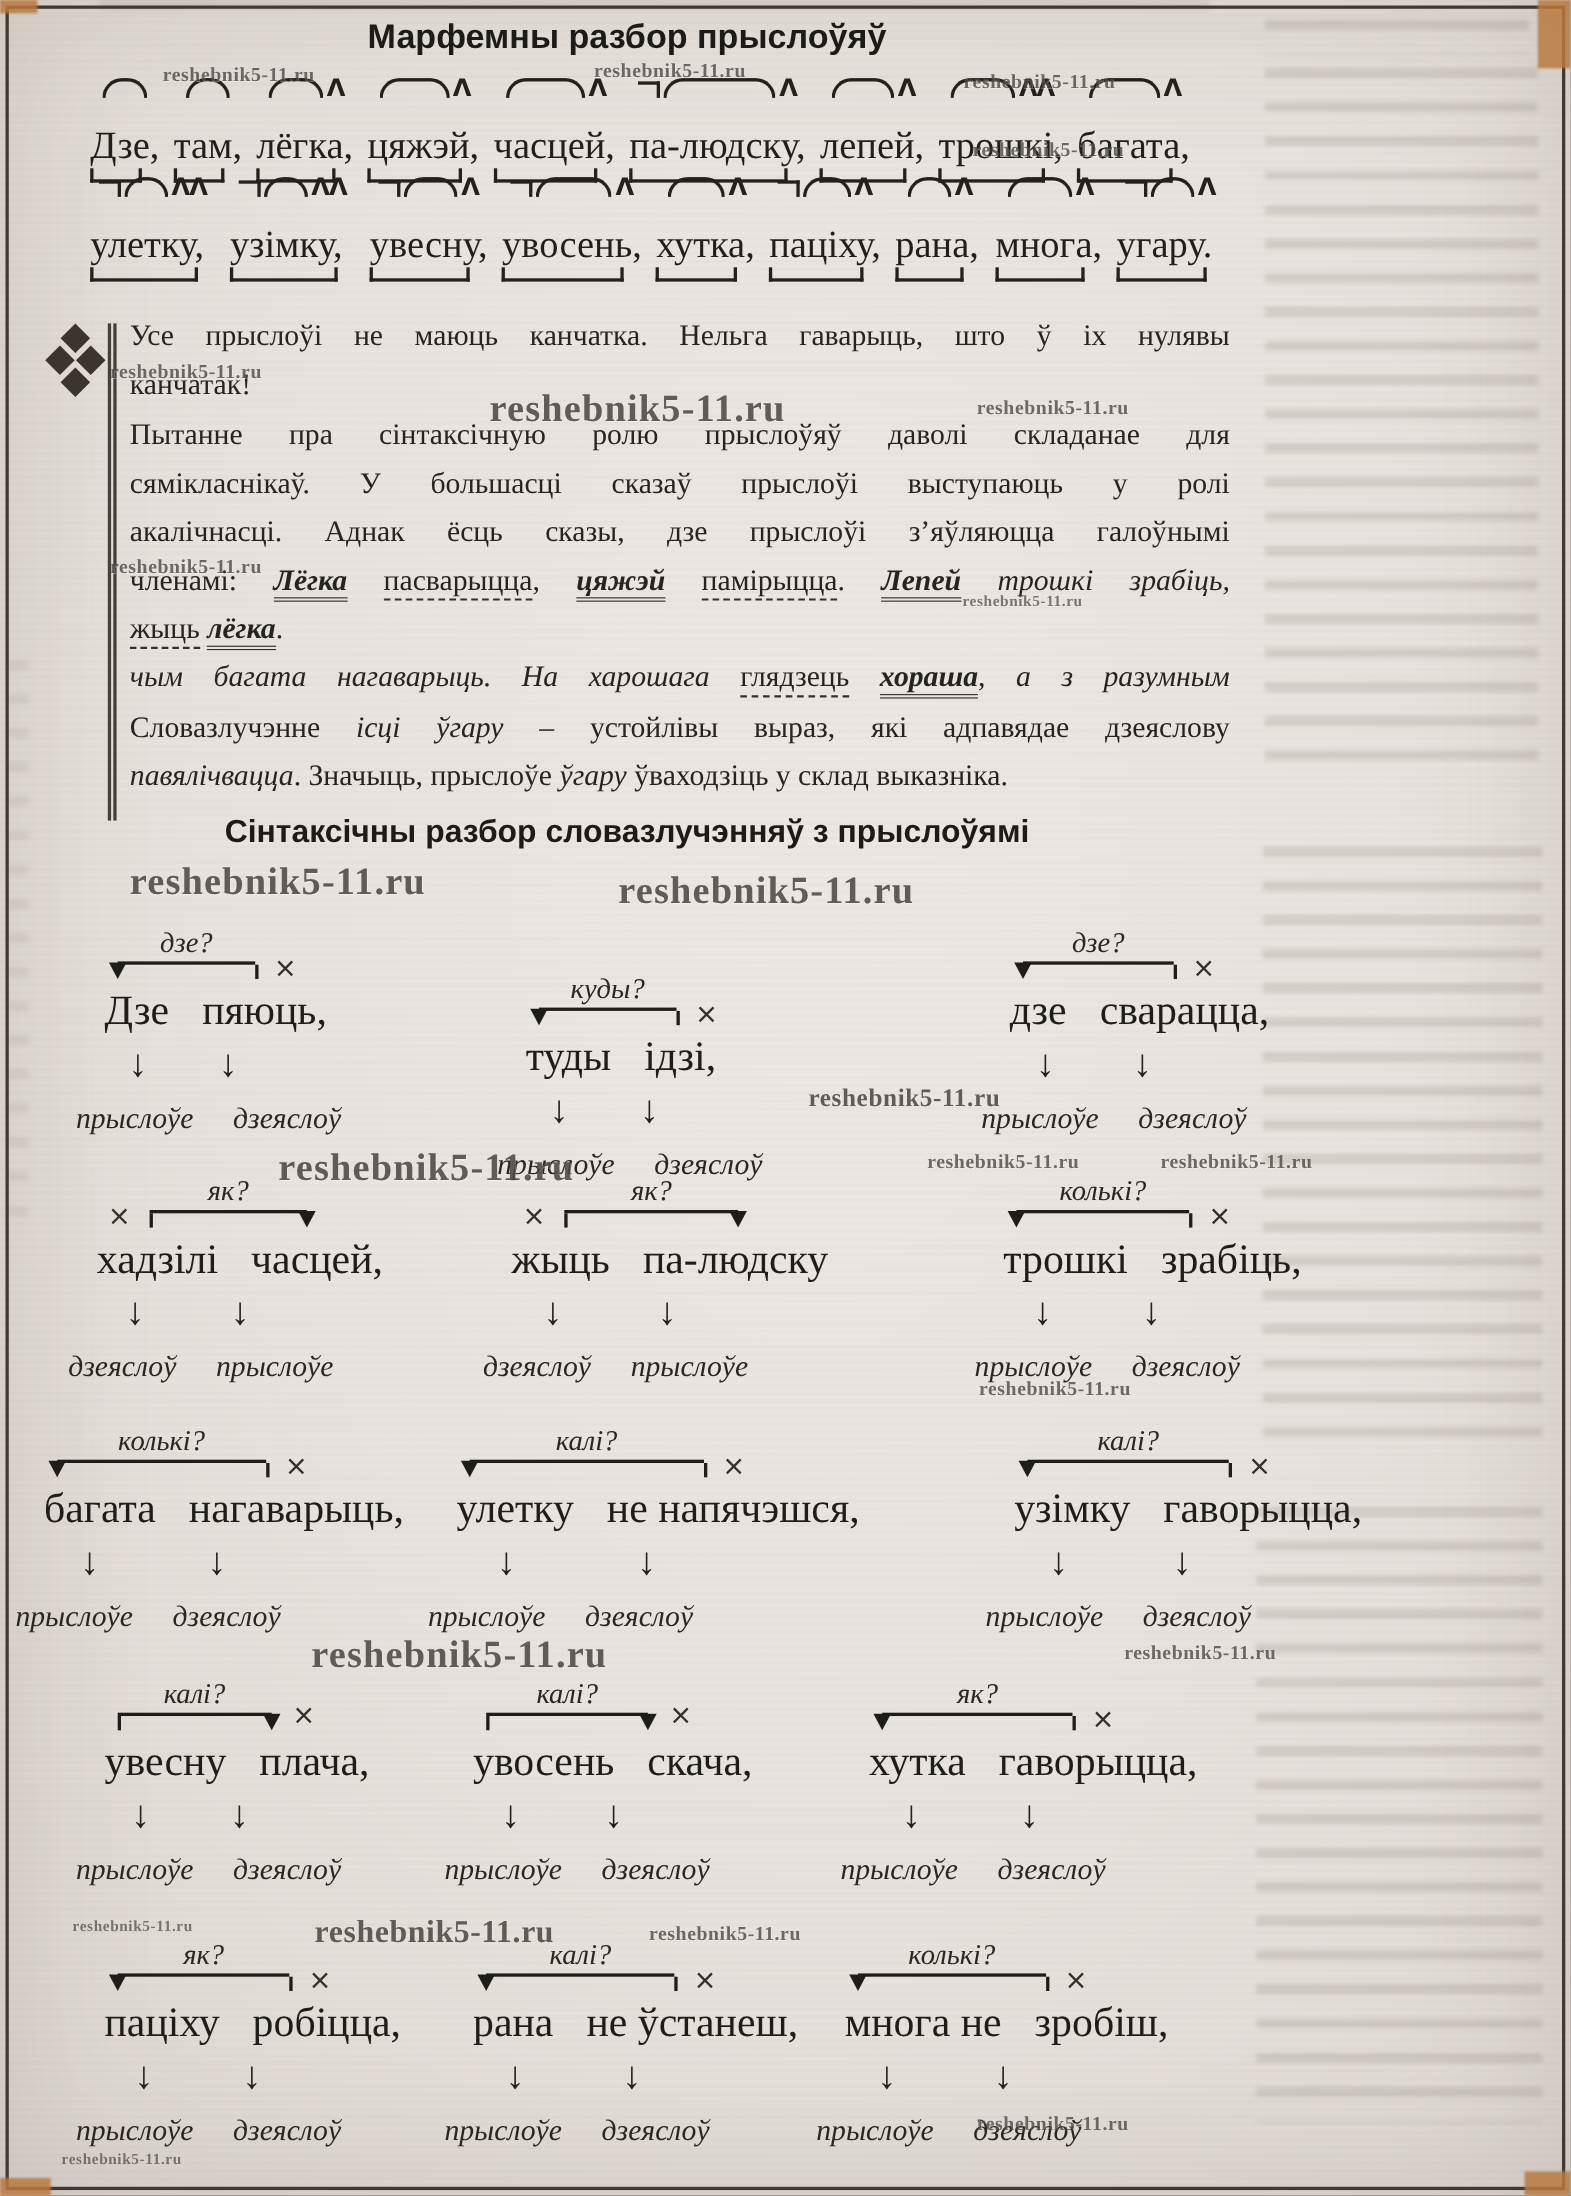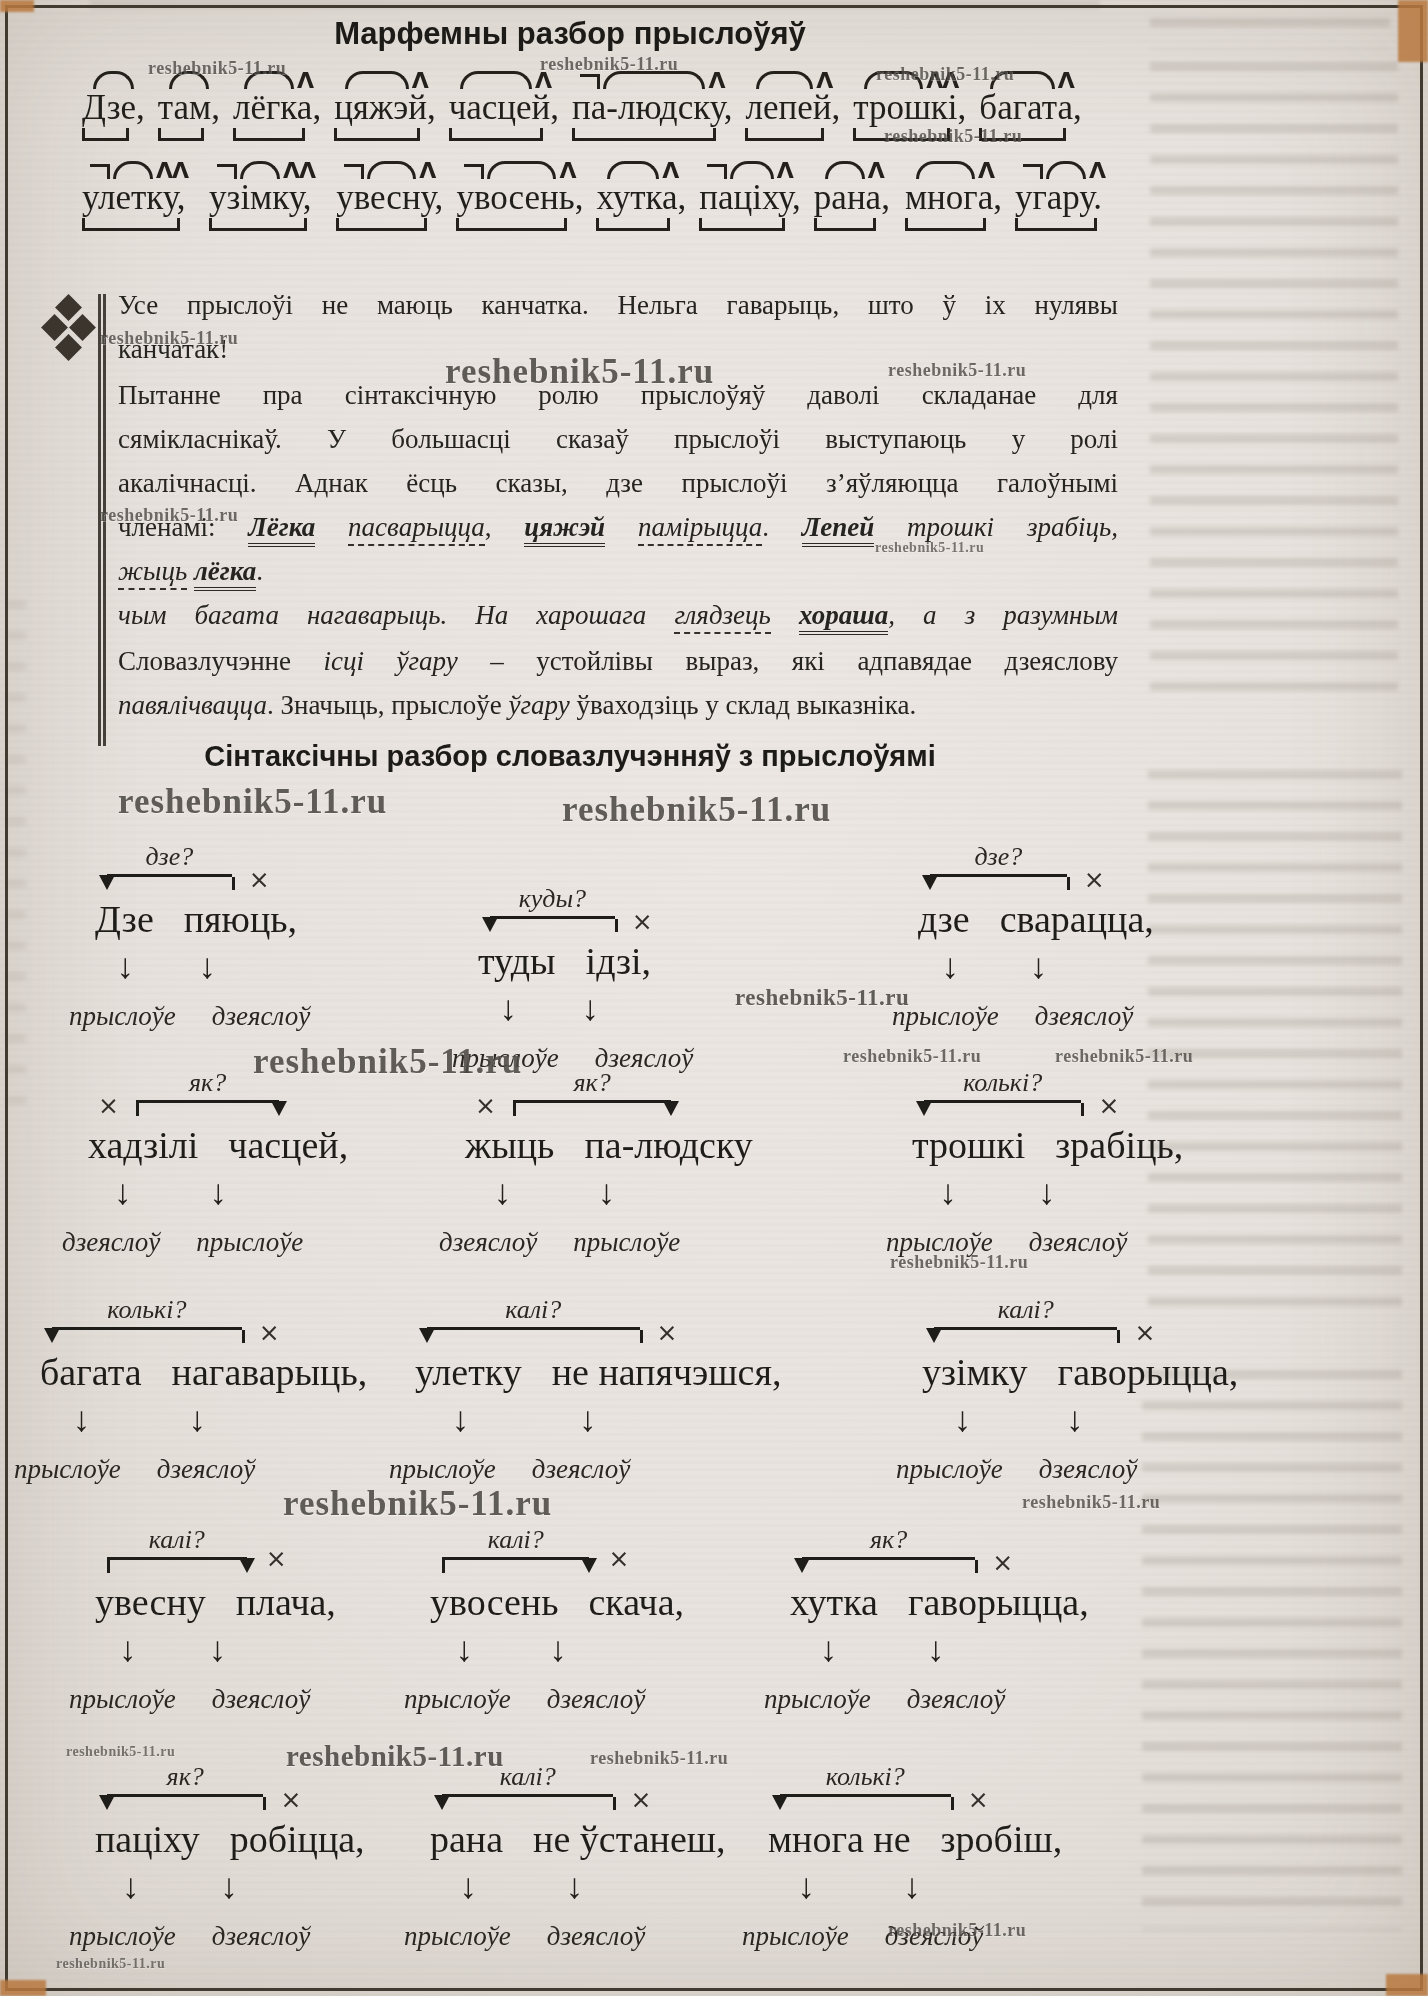--- a/index.html
+++ b/index.html
@@ -33,40 +33,40 @@
   
   .mline{position:absolute;left:82px;width:1070px;display:flex;white-space:nowrap;z-index:3;}
   .ml1{top:62px;}
   .ml2{top:152px;}
   .mword{display:inline-flex;flex-direction:column;margin-right:13px;}
   .marks{display:flex;align-items:flex-end;justify-content:center;height:27px;padding:0 8px;}
   .arc{flex:1 1 auto;min-width:34px;height:15px;border:3.5px solid #24211d;border-bottom:none;
     border-radius:100px 100px 0 0;margin:0 3px;}
   .pre-mark{width:17px;height:12px;border-top:3.5px solid #24211d;border-right:3.5px solid #24211d;}
   .caret{font:700 22px/0.9 "DejaVu Sans",sans-serif;letter-spacing:-1px;color:#24211d;transform:translateY(2px);}
-  .mrow{font-size:35px;line-height:1.08;white-space:nowrap;color:#211f1b;}
+  .mrow{font-size:35px;line-height:1.08;white-space:nowrap;color:#211f1b;margin-top:25px;}
   .stem{height:10px;border:3.5px solid #24211d;border-top:none;width:calc(100% - 22px);margin-top:1px;}
   
   .note{position:absolute;left:36px;top:290px;width:1100px;z-index:3;}
   .diamond-icon{position:absolute;left:4px;top:6px;width:58px;height:66px;}
   .diamond-icon i{position:absolute;width:19px;height:19px;background:#3b352d;transform:rotate(45deg);}
   .diamond-icon i:nth-child(1){left:19px;top:2px;}
   .diamond-icon i:nth-child(2){left:5px;top:22px;}
   .diamond-icon i:nth-child(3){left:33px;top:22px;}
   .diamond-icon i:nth-child(4){left:19px;top:42px;}
   .note-rule{position:absolute;left:62px;top:4px;height:452px;border-left:8px double #46403a;}
   .note-body{margin-left:82px;width:1000px;font-size:27px;}
   .np{margin:0 0 2px 0;}
   .tline{height:44px;overflow:hidden;text-align:justify;}
   .tline:not(.lastline)::after{content:'';display:inline-block;width:100%;}
   .lastline{text-align:left;}
   .st-n{font-style:normal;}
   .st-i{font-style:italic;text-align:center;}
   .st-bdu{font-style:italic;font-weight:700;border-bottom:4px double #2c2a26;padding-bottom:1px;}
-  .st-idu{font-style:italic;border-bottom:2px dashed #33302c;padding-bottom:2px;}
+  .st-idu{border-bottom:2px dashed #33302c;padding-bottom:2px;}
   
   .wm{position:absolute;font-family:"Liberation Serif",serif;font-weight:700;color:#4d4a45;
     white-space:nowrap;letter-spacing:.5px;opacity:.88;z-index:7;text-shadow:.5px .5px 0 rgba(255,255,255,.45);}
   .sz-xs{font-size:14px;font-weight:600;opacity:.72;}
   .sz-sm{font-size:18px;font-weight:600;opacity:.8;}
   .sz-md{font-size:23px;}
   .sz-lg{font-size:29px;}
   .sz-xl{font-size:35px;letter-spacing:1px;}
   
   .diag{position:absolute;white-space:nowrap;z-index:3;}

